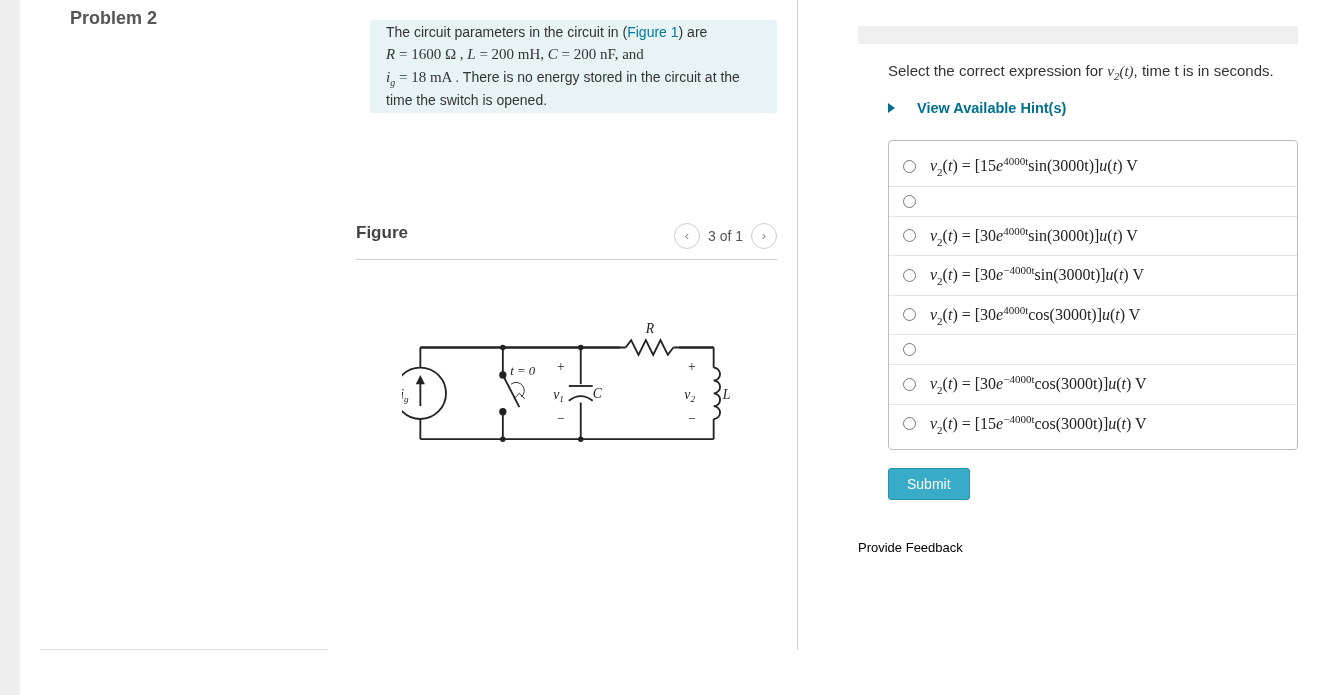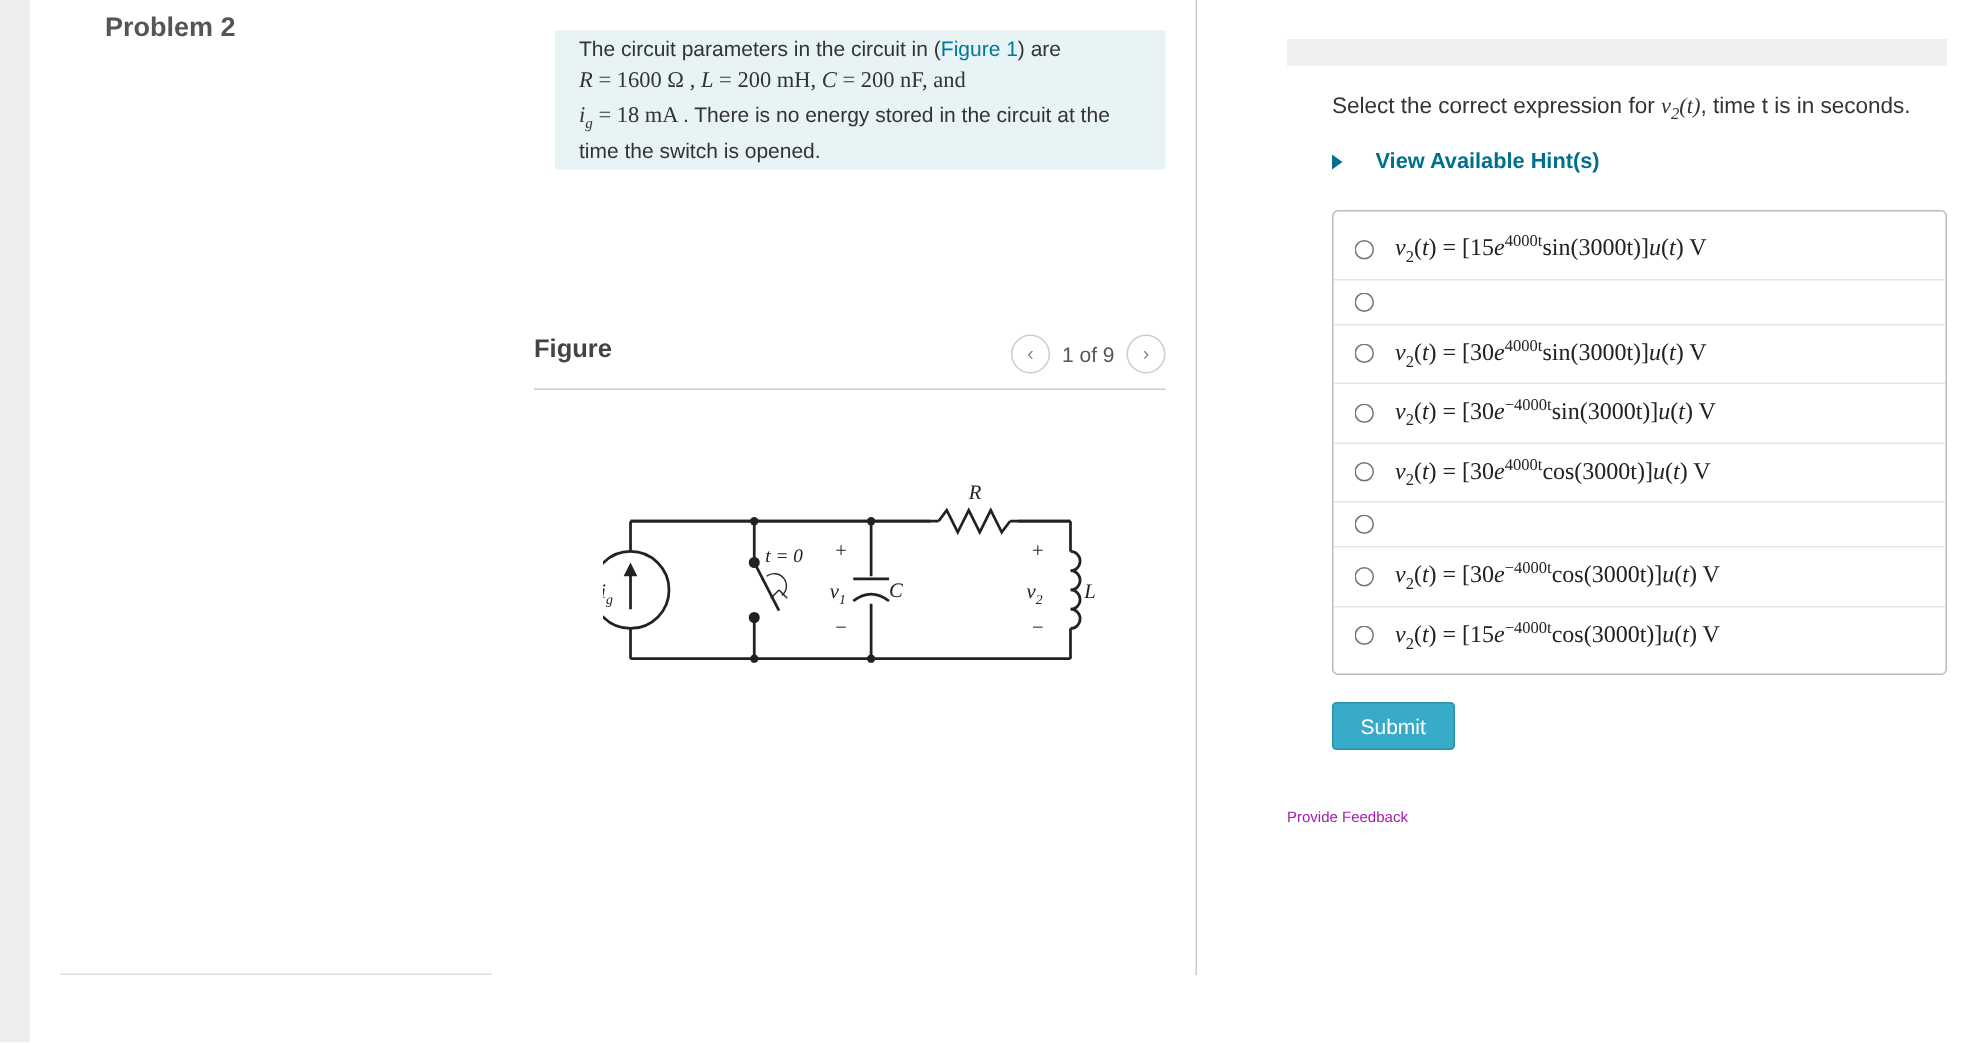--- a/index.html
+++ b/index.html
@@ -137,22 +137,22 @@
     background: #37abc8;
     color: #fff;
     border: 1px solid #2a92aa;
     border-radius: 3px;
     padding: 7px 18px;
     font-size: 14px;
     cursor: pointer;
   }
   .feedback {
     margin: 40px 0 0 0;
-    color: #a21caf;
-    font-size: 10px;
+    color: #000000;
+    font-size: 13px;
   }
   .mathline { font-family: "Times New Roman", serif; font-size: 15px; }
   .mathline .sub { font-size: 10px; vertical-align: sub; }
   .circuit text { font-family: "Times New Roman", serif; fill: #222; font-style: italic; }
   .circuit .up { font-style: normal; }
 </style>
 </head>
 <body>
 
 <div class="vstrip"></div>
@@ -171,21 +171,21 @@
         <span class="mathline">
           <span class="ital">i</span><span class="ital sub">g</span><span> = 18 mA</span>
         </span><span>. There is no energy stored in the circuit at the time the switch is opened.</span>
       </div>
 
       <div class="figure-section">
         <div class="figure-header">
           <div class="figure-title">Figure</div>
           <div class="figure-nav">
             <div class="nav-btn">‹</div>
-            <span>1 of 9</span>
+            <span>3 of 1</span>
             <div class="nav-btn">›</div>
           </div>
         </div>
 
         <svg class="circuit" viewBox="0 0 360 160">
           <g stroke="#222" stroke-width="2" fill="none">
 
             <line x1="20" y1="30" x2="340" y2="30"></line>
             <line x1="20" y1="130" x2="340" y2="130"></line>
             <line x1="20" y1="30" x2="20" y2="52"></line>

